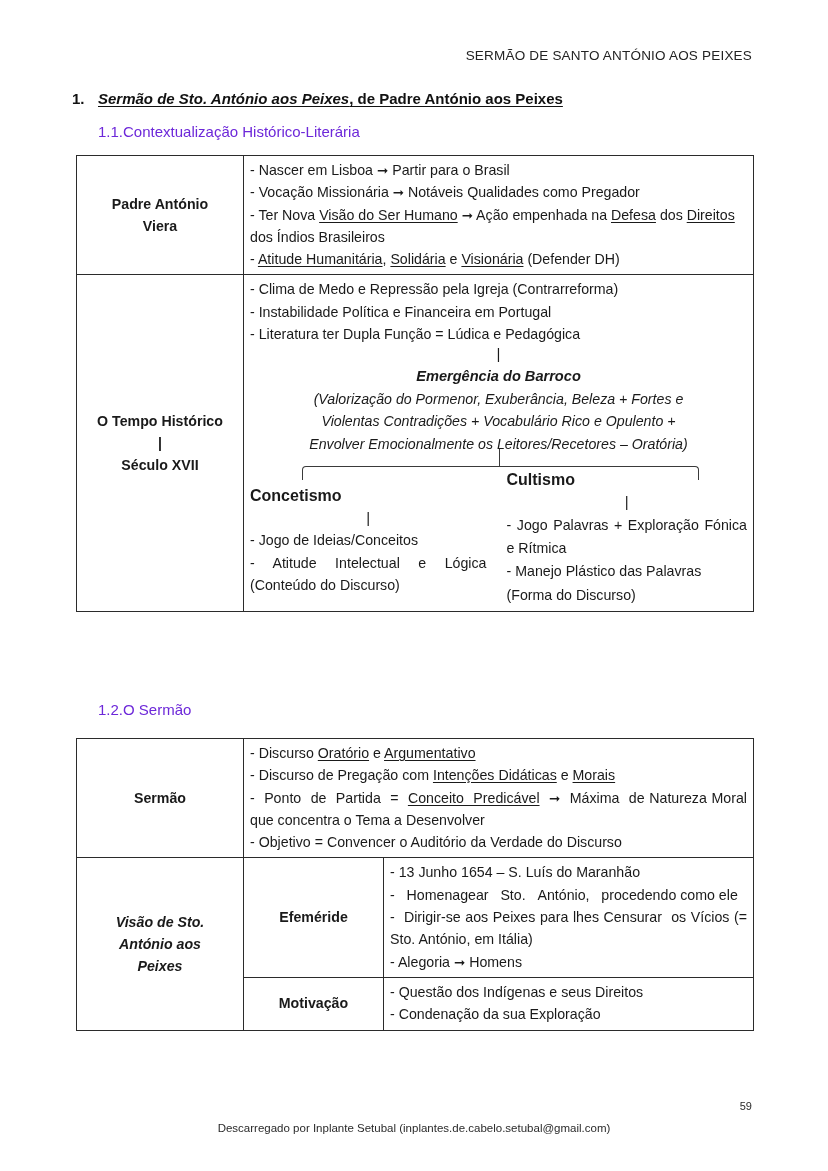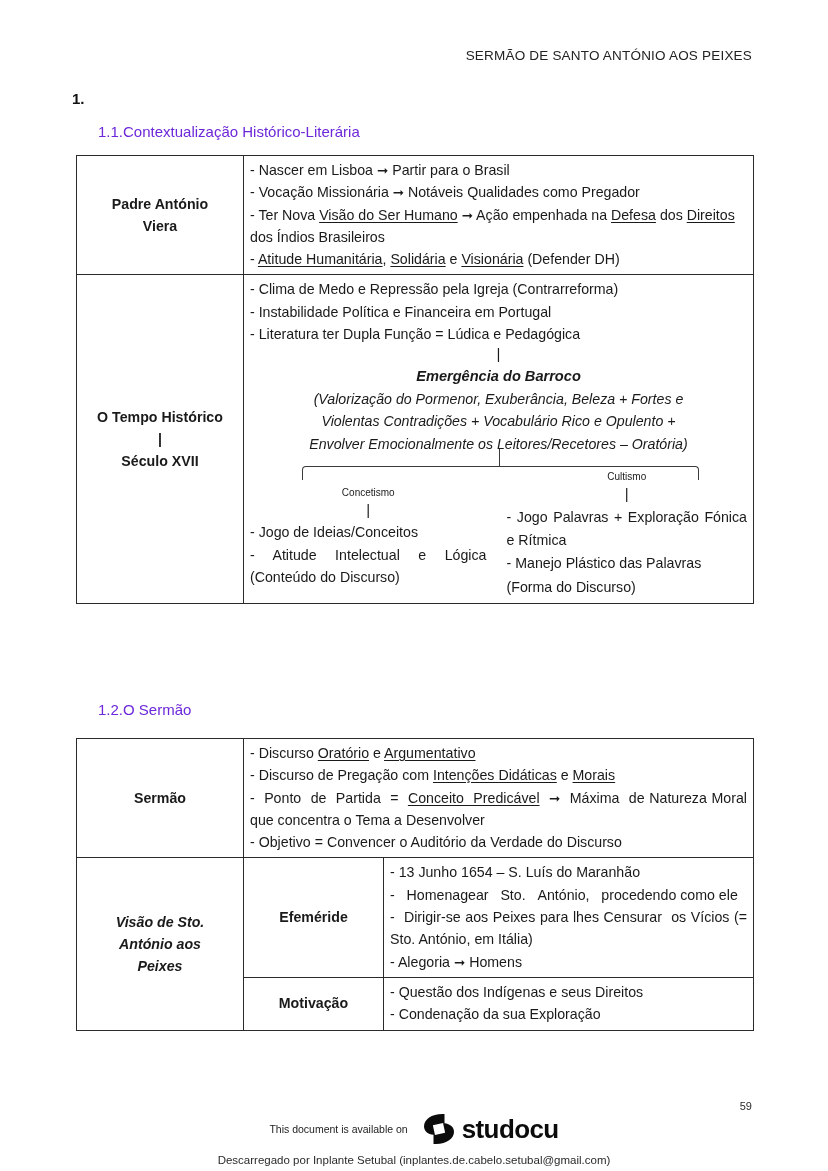--- a/index.html
+++ b/index.html
@@ -127,23 +127,22 @@
   }
 
   .two-col {
     display: flex;
     width: 100%;
     margin-top: 2px;
   }
   .col-left { width: 50%; padding-right: 12px; }
   .col-right { width: 50%; padding-left: 8px; }
   .col-head {
-    text-align: center;
-    font-weight: normal;
-    font-size: 10px;
+    font-weight: bold;
+    font-size: 16px;
     line-height: 1.3;
   }
   .col-pipe { text-align: center; font-size: 15px; line-height: 1.45; }
   .col-body { line-height: 1.6; font-size: 14.2px; }
   .col-right .col-head { margin-top: -16px; }
   .col-right .col-body { margin-top: 1px; }
 
   
   .page-num {
     position: absolute;
@@ -185,20 +184,21 @@
 </style>
 </head>
 <body>
 
 <div class="page">
 
   <div class="doc-header">SERMÃO DE SANTO ANTÓNIO AOS PEIXES</div>
 
   <div class="h1-row">
     <span class="h1-num">1.</span>
+    <span class="h1-text"><span class="ital">Sermão de Sto. António aos Peixes</span><span>, de Padre António aos Peixes</span></span>
   </div>
 
   <div class="h2 h2-a">1.1.Contextualização Histórico-Literária</div>
 
   <table class="grid" id="table1">
     <colgroup>
         <col style="width:167px">
         <col style="width:510px">
       </colgroup>
     <tbody>
@@ -295,26 +295,16 @@
           <div>- Questão dos Indígenas e seus Direitos</div>
           <div>- Condenação da sua Exploração</div>
         </td>
       </tr>
     </tbody>
   </table>
 
   <div class="page-num">59</div>
 
   <div class="footer">
-    <div class="brandline">
-      <span class="avail">This document is available on</span>
-      <span class="logo-lock">
-        <svg width="34" height="32" viewBox="0 0 34 32">
-          <path d="M20.5 1 C9.5 1 2 6.5 2 13.2 C2 18.2 6 21.2 11.5 21.8 L11.5 31 L14 31 C25 31 32 25.5 32 18.8 C32 13.8 28 10.8 22.5 10.2 L22.5 1 Z" fill="#0b0b0b"></path>
-          <path d="M11.8 11.0 L22.2 11.0 L22.2 21.0 L11.8 21.0 Z" fill="#ffffff" transform="rotate(-12 17 16)"></path>
-        </svg>
-        <span class="logo-word">studocu</span>
-      </span>
-    </div>
     <div class="dl-line">Descarregado por Inplante Setubal (inplantes.de.cabelo.setubal@gmail.com)</div>
   </div>
 
 </div>
 
 </body></html>

